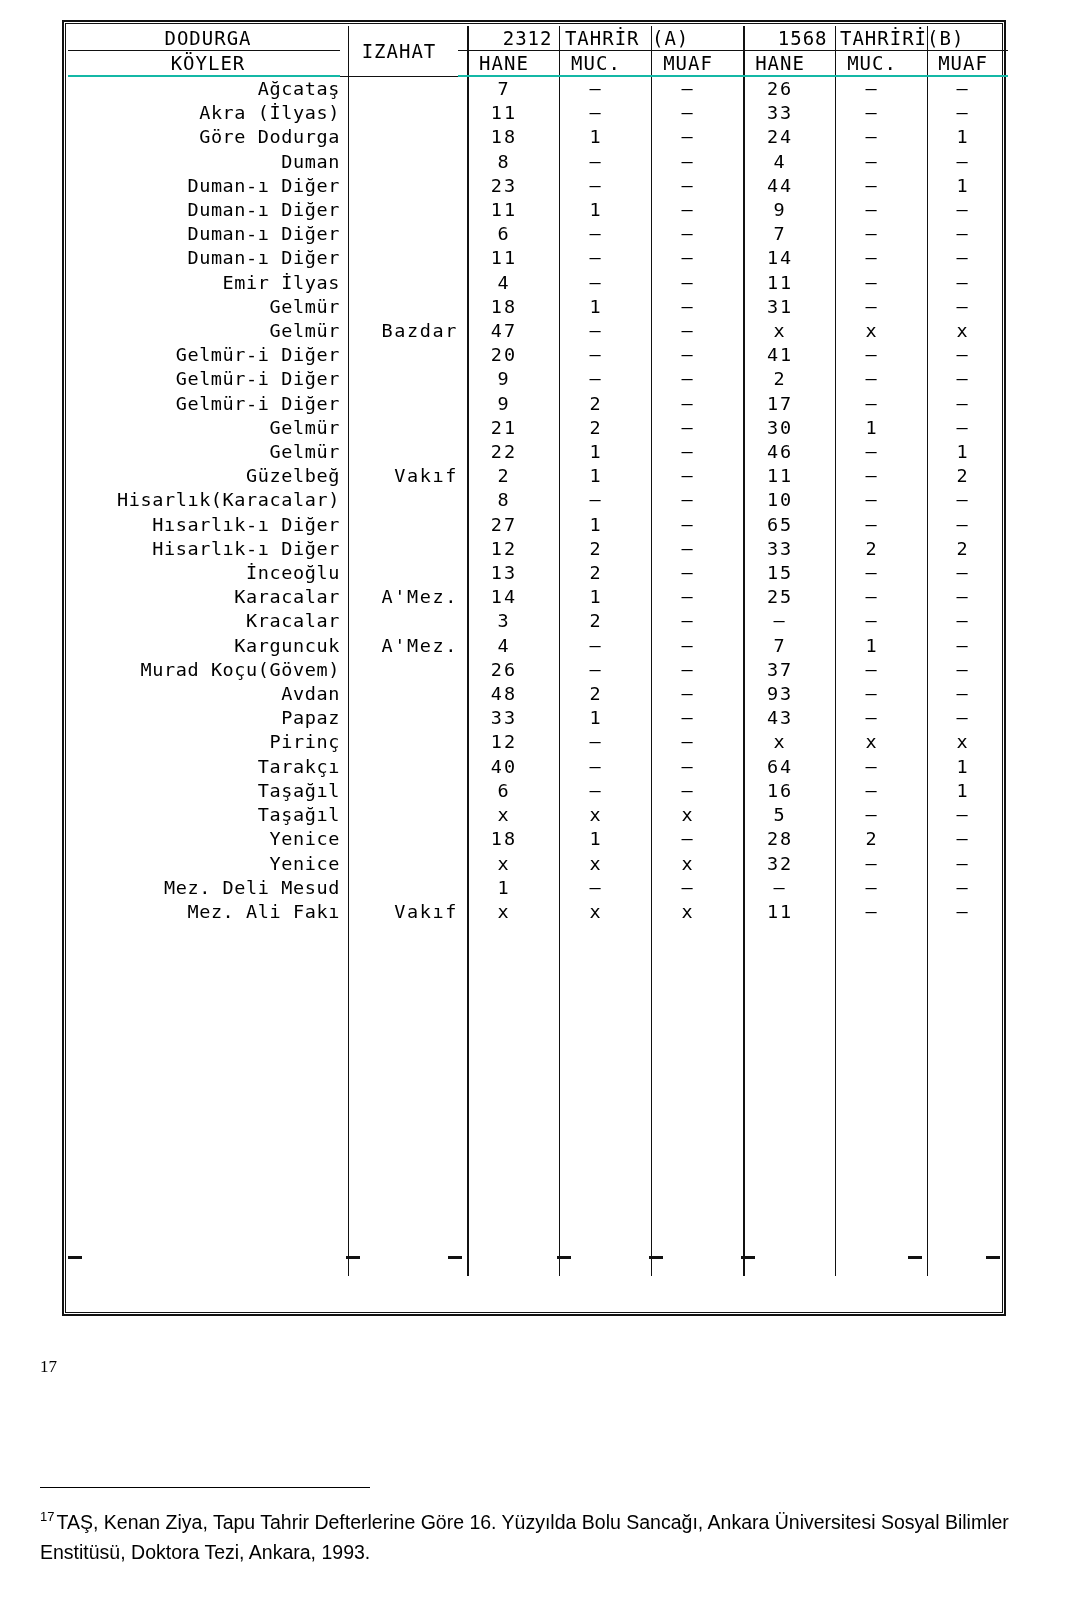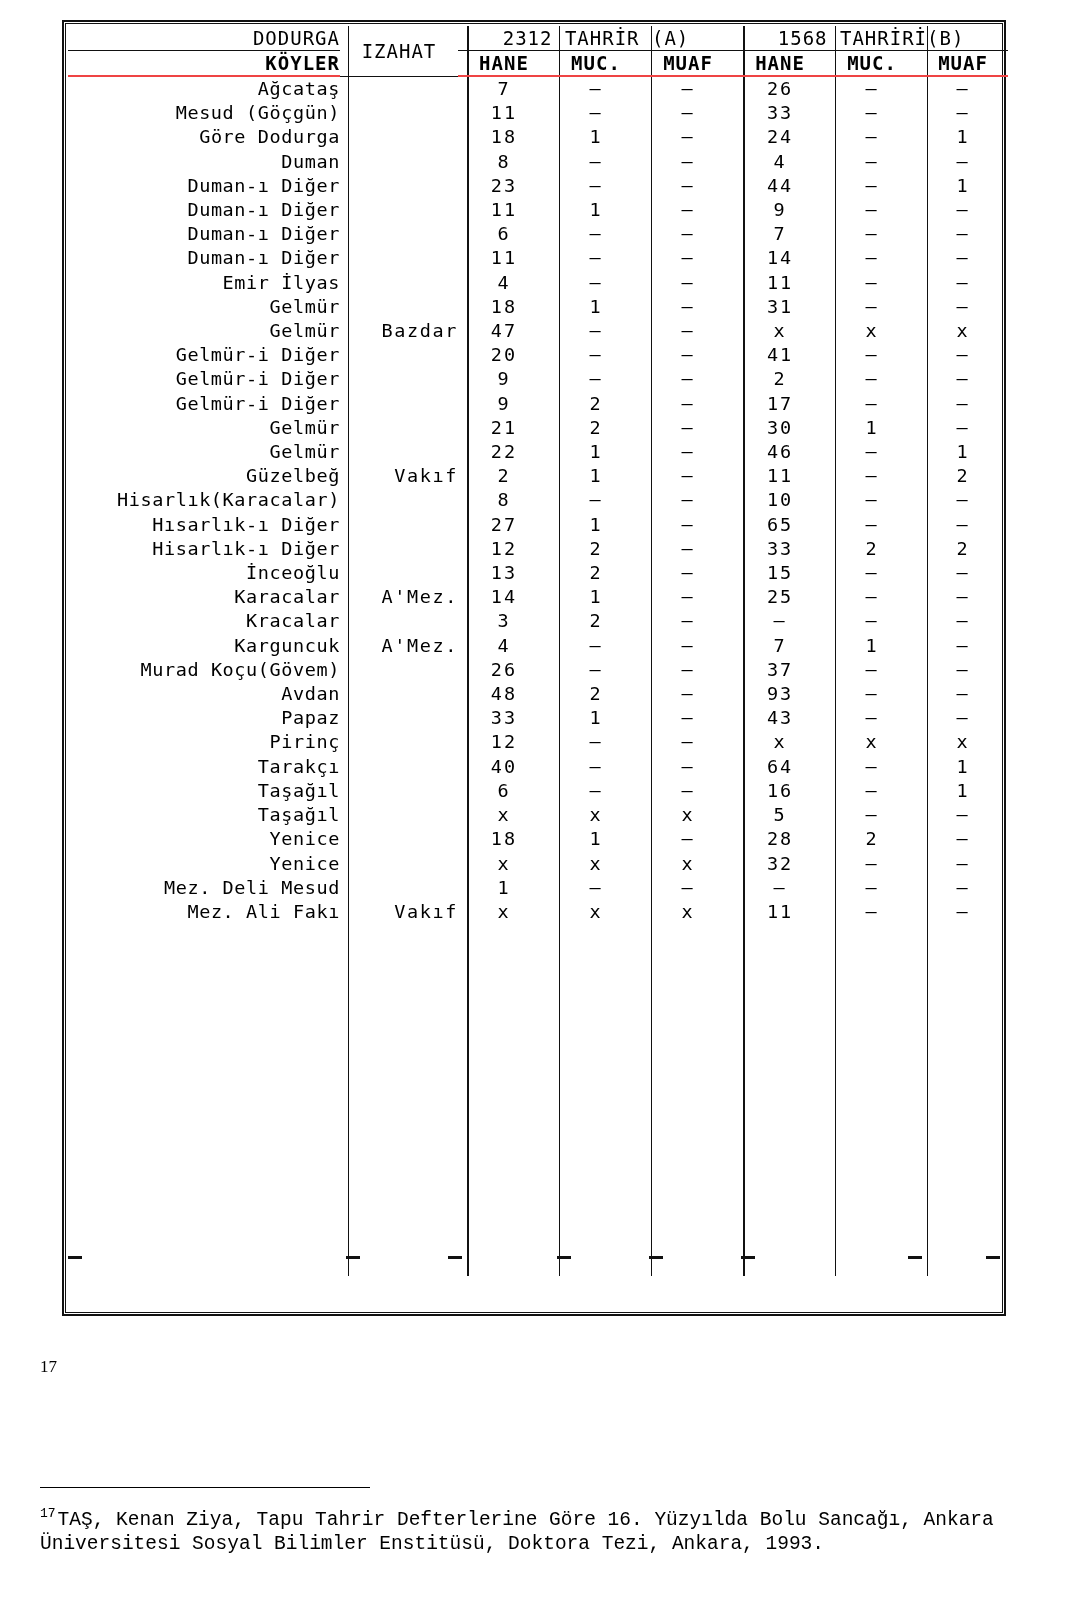--- a/index.html
+++ b/index.html
@@ -69,24 +69,24 @@
   .c-f2   { width: 90px; }
 
   thead td {
     font-size: 19px;
     letter-spacing: 1px;
     line-height: 20px;
     height: 24px;
     vertical-align: middle;
   }
   thead tr.hrow1 td { border-bottom: 1px solid #111; }
-  thead tr.hrow2 td { border-bottom: 2px solid #ef4444; font-weight: bold; }
+  thead tr.hrow2 td { border-bottom: 2px solid #14b8a6; }
 
   .hdr-center { text-align: center; }
-  .hdr-left { text-align: right; padding-left: 8px !important; }
+  .hdr-left { text-align: center; padding-left: 8px !important; }
 
   tbody td {
     font-size: 18.5px;
     line-height: 24.2px;
     height: 24.2px;
     letter-spacing: 0.6px;
     white-space: nowrap;
   }
   td.koy   { text-align: right; padding-left: 10px !important; }
   td.izh   { text-align: right; padding-left: 10px !important; letter-spacing: 1.6px; }
@@ -134,23 +134,23 @@
     left: 40px;
     top: 1487px;
     width: 330px;
     border-top: 1.5px solid #000;
   }
   .footnote {
     position: absolute;
     left: 40px;
     top: 1502px;
     width: 975px;
-    font-family: Liberation Mono, monospace;
+    font-family: Liberation Sans, sans-serif;
     font-size: 19.5px;
-    line-height: 24px;
+    line-height: 30px;
     text-align: left;
   }
   .footnote sup {
     font-size: 13px;
     vertical-align: super;
     margin-right: 2px;
   }
 </style>
 </head>
 <body>
@@ -212,21 +212,21 @@
           <td class="koy">Ağcataş</td>
           <td class="izh"></td>
           <td class="num">7</td>
           <td class="num">–</td>
           <td class="num">–</td>
           <td class="num">26</td>
           <td class="num">–</td>
           <td class="num">–</td>
         </tr>
         <tr>
-          <td class="koy">Mesud  (Göçgün)</td>
+          <td class="koy">Akra  (İlyas)</td>
           <td class="izh"></td>
           <td class="num">11</td>
           <td class="num">–</td>
           <td class="num">–</td>
           <td class="num">33</td>
           <td class="num">–</td>
           <td class="num">–</td>
         </tr>
         <tr>
           <td class="koy">Göre  Dodurga</td>

